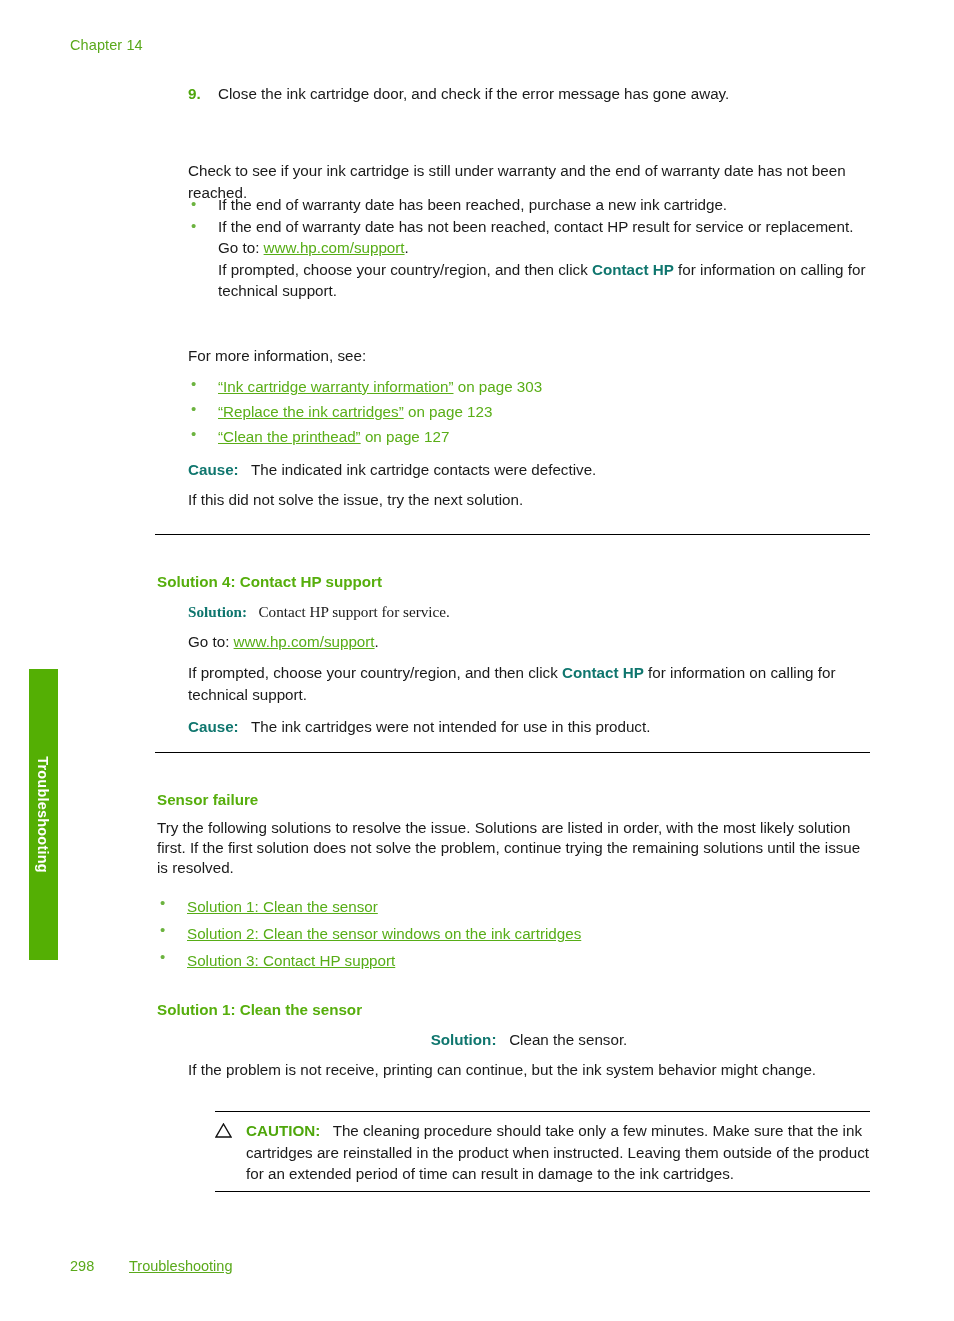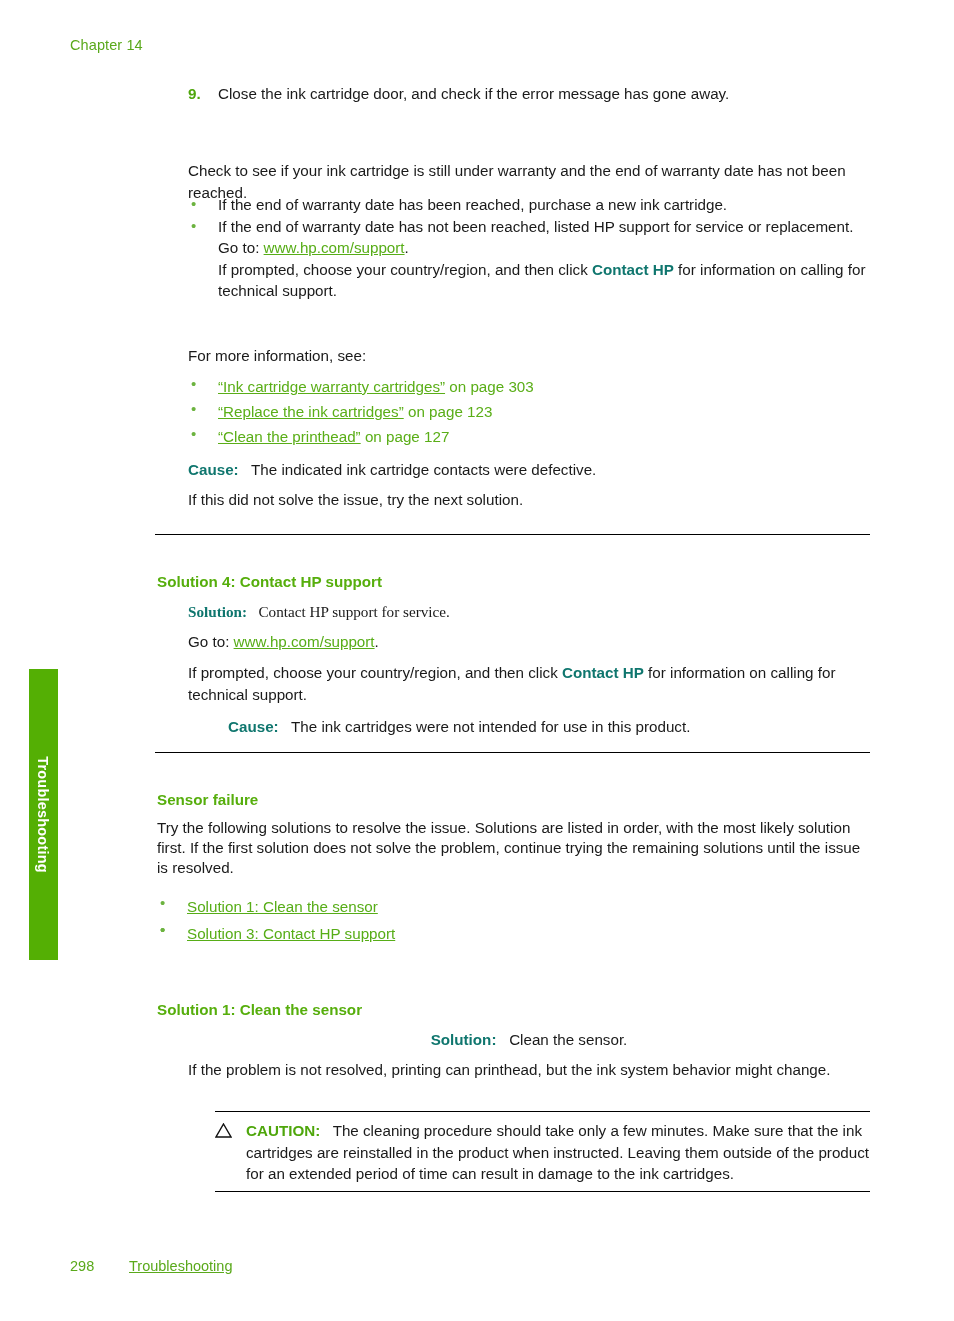--- a/index.html
+++ b/index.html
@@ -209,36 +209,36 @@
 
     <div class="blk lvl-in" style="top:160px;">Check to see if your ink cartridge is still under warranty and the end of warranty date has not been reached.</div>
 
     <div style="position:absolute; left:188px; top:194px; width:682px;">
       <div class="bulrow">
         <span class="bul">•</span>
         <span>If the end of warranty date has been reached, purchase a new ink cartridge.</span>
       </div>
       <div class="bulrow" style="margin-top:0px;">
         <span class="bul">•</span>
-        <span>If the end of warranty date has not been reached, listed HP support for service or replacement.</span>
+        <span>If the end of warranty date has not been reached, contact HP result for service or replacement.</span>
         <div>
           <span>Go to: </span><a class="link-url" href="#">www.hp.com/support</a><span>.</span>
         </div>
         <div>
           <span>If prompted, choose your country/region, and then click </span><b>Contact HP</b><span> for information on calling for technical support.</span>
         </div>
       </div>
     </div>
 
     <div class="blk lvl-in" style="top:345px;">For more information, see:</div>
 
     <div style="position:absolute; left:188px; top:374px; width:682px;">
       <div class="bulrow" style="line-height:25px;">
         <span class="bul">•</span>
-        <span class="xref"><span class="u">“Ink cartridge warranty cartridges”</span><span> on page 303</span></span>
+        <span class="xref"><span class="u">“Ink cartridge warranty information”</span><span> on page 303</span></span>
       </div>
       <div class="bulrow" style="line-height:25px;">
         <span class="bul">•</span>
         <span class="xref"><span class="u">“Replace the ink cartridges”</span><span> on page 123</span></span>
       </div>
       <div class="bulrow" style="line-height:25px;">
         <span class="bul">•</span>
         <span class="xref"><span class="u">“Clean the printhead”</span><span> on page 127</span></span>
       </div>
     </div>
@@ -258,51 +258,52 @@
     </div>
 
     <div class="blk lvl-in" style="top:631px;">
       <span>Go to: </span><a class="link-url" href="#">www.hp.com/support</a><span>.</span>
     </div>
 
     <div class="blk lvl-in" style="top:662px;">
       <span>If prompted, choose your country/region, and then click </span><b>Contact HP</b><span> for information on calling for technical support.</span>
     </div>
 
-    <div class="blk lvl-in" style="top:716px;margin-left:40px;">
+    <div class="blk lvl-in" style="top:716px;">
       <b>Cause:</b><span class="nowrapsp">   </span><span>The ink cartridges were not intended for use in this product.</span>
     </div>
 
     <hr class="rule" style="left:155px; top:752px; width:715px;">
 
     <div class="blk lvl-outer hdr-green" style="top:789px;">Sensor failure</div>
 
     <div class="blk lvl-outer" style="top:818px; line-height:20px;">Try the following solutions to resolve the issue. Solutions are listed in order, with the most likely solution first. If the first solution does not solve the problem, continue trying the remaining solutions until the issue is resolved.</div>
 
     <div style="position:absolute; left:157px; top:893px; width:713px;">
       <div class="bulrow" style="line-height:27px;">
         <span class="bul">•</span>
         <a class="solution-link" href="#">Solution 1: Clean the sensor</a>
       </div>
       <div class="bulrow" style="line-height:27px;">
         <span class="bul">•</span>
+        <a class="solution-link" href="#">Solution 2: Clean the sensor windows on the ink cartridges</a>
       </div>
       <div class="bulrow" style="line-height:27px;">
         <span class="bul">•</span>
         <a class="solution-link" href="#">Solution 3: Contact HP support</a>
       </div>
     </div>
 
     <div class="blk lvl-outer hdr-green" style="top:999px;">Solution 1: Clean the sensor</div>
 
     <div class="blk lvl-in" style="top:1029px;text-align:center;">
       <b>Solution:</b><span class="nowrapsp">   </span><span>Clean the sensor.</span>
     </div>
 
-    <div class="blk lvl-in" style="top:1059px;">If the problem is not resolved, printing can printhead, but the ink system behavior might change.</div>
+    <div class="blk lvl-in" style="top:1059px;">If the problem is not receive, printing can continue, but the ink system behavior might change.</div>
 
     <div class="caution" style="top:1111px;">
       <hr class="crule">
       <div class="cbody">
         <span class="tri">
           <svg width="17" height="15" viewBox="0 0 17 15" aria-hidden="true">
             <polygon points="8.5,1 16,14 1,14" fill="none" stroke="#111111" stroke-width="1.4" stroke-linejoin="miter"></polygon>
           </svg>
         </span>
         <span class="clabel">CAUTION:</span><span class="nowrapsp">   </span><span>The cleaning procedure should take only a few minutes. Make sure that the ink cartridges are reinstalled in the product when instructed. Leaving them outside of the product for an extended period of time can result in damage to the ink cartridges.</span>

